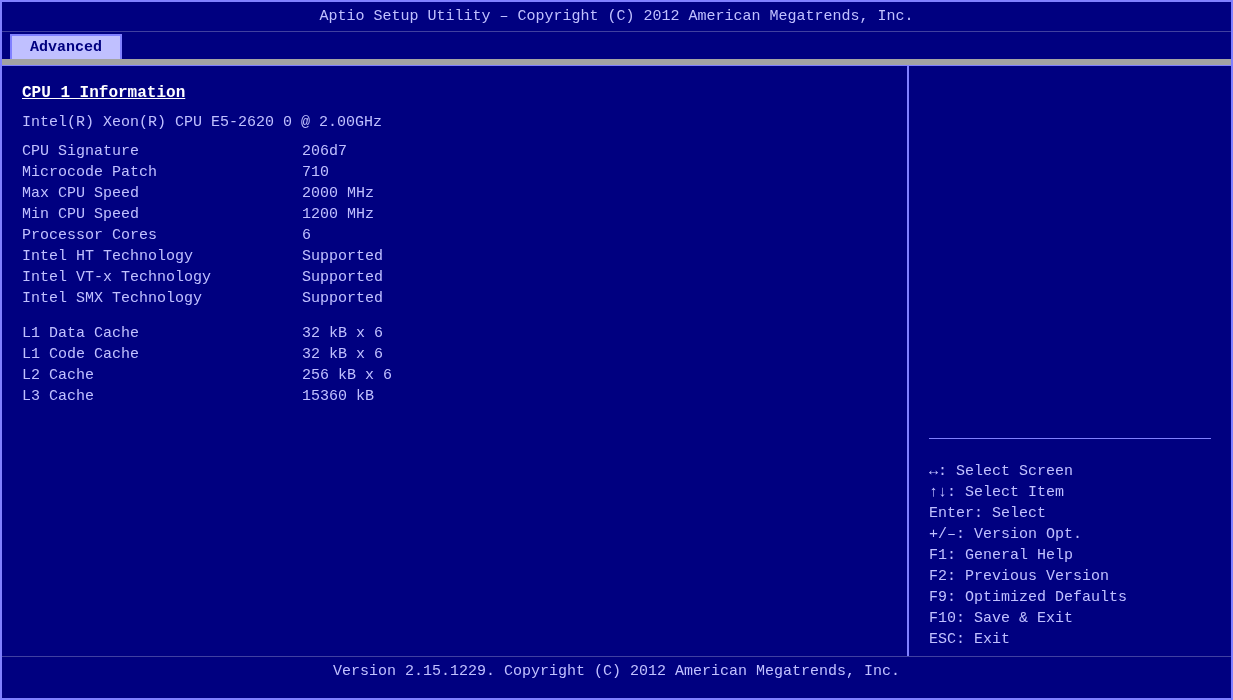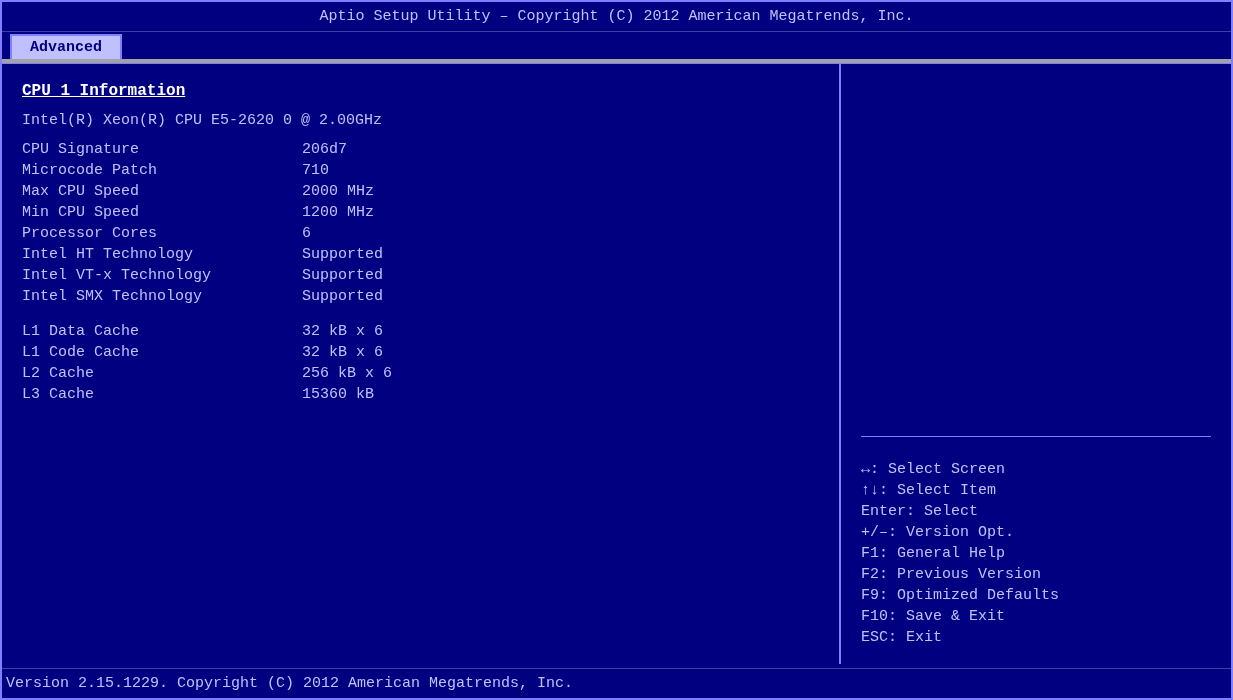--- a/index.html
+++ b/index.html
@@ -28,21 +28,21 @@
       color: #c0c0ff;
       border-bottom: 1px solid #4040a0;
       font-size: 15px;
     }
 
     
     #tab-bar {
       display: flex;
       background-color: #000080;
       padding: 2px 0 0 8px;
-      border-bottom: 4px solid #a3a3a3;
+      border-bottom: 6px solid #a3a3a3;
     }
 
     .tab {
       background-color: #c0c0ff;
       color: #000080;
       padding: 3px 18px;
       font-size: 15px;
       font-weight: bold;
       border-top: 2px solid #8080ff;
       border-left: 2px solid #8080ff;
@@ -99,21 +99,21 @@
     .info-table tr td:last-child {
       color: #c0c0ff;
     }
 
     .spacer-row td {
       height: 14px;
     }
 
     
     #right-panel {
-      width: 390px;
+      width: 322px;
       padding: 16px 20px;
       color: #c0c0ff;
       font-size: 15px;
       display: flex;
       flex-direction: column;
       justify-content: flex-end;
       gap: 8px;
     }
 
     .help-divider {
@@ -124,24 +124,24 @@
 
     .help-item {
       padding: 2px 0;
       color: #c0c0ff;
       font-size: 15px;
     }
 
     
     #footer {
       position: absolute;
-      bottom: 0;
-      width: 100%;
-      background-color: #000080;
-      text-align: left;
+      bottom: 12px;
+      width: 100%;
+      background-color: #000080;
+      text-align: center;
       padding: 6px 4px;
       color: #c0c0ff;
       border-top: 1px solid #4040a0;
       font-size: 15px;
     }
 
     
     #bios-frame {
       width: 1233px;
       height: 700px;

